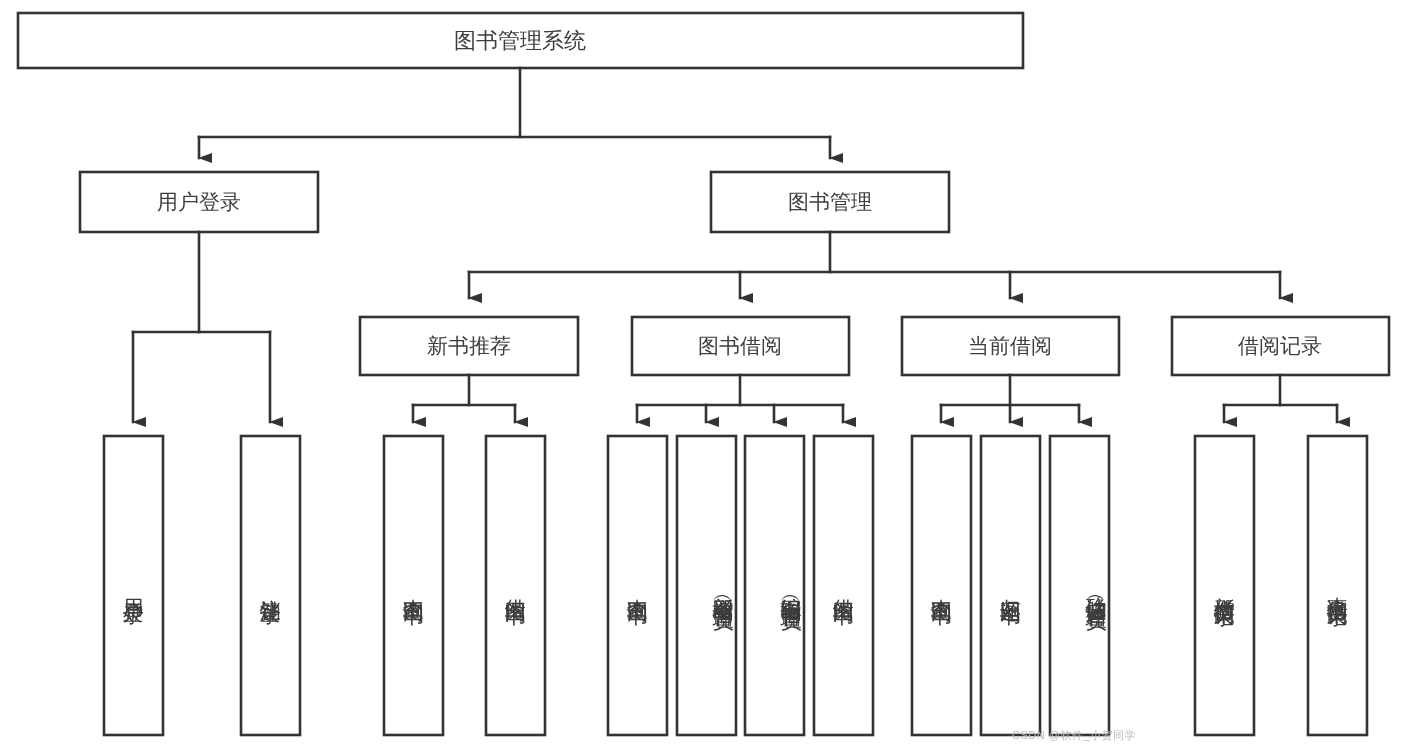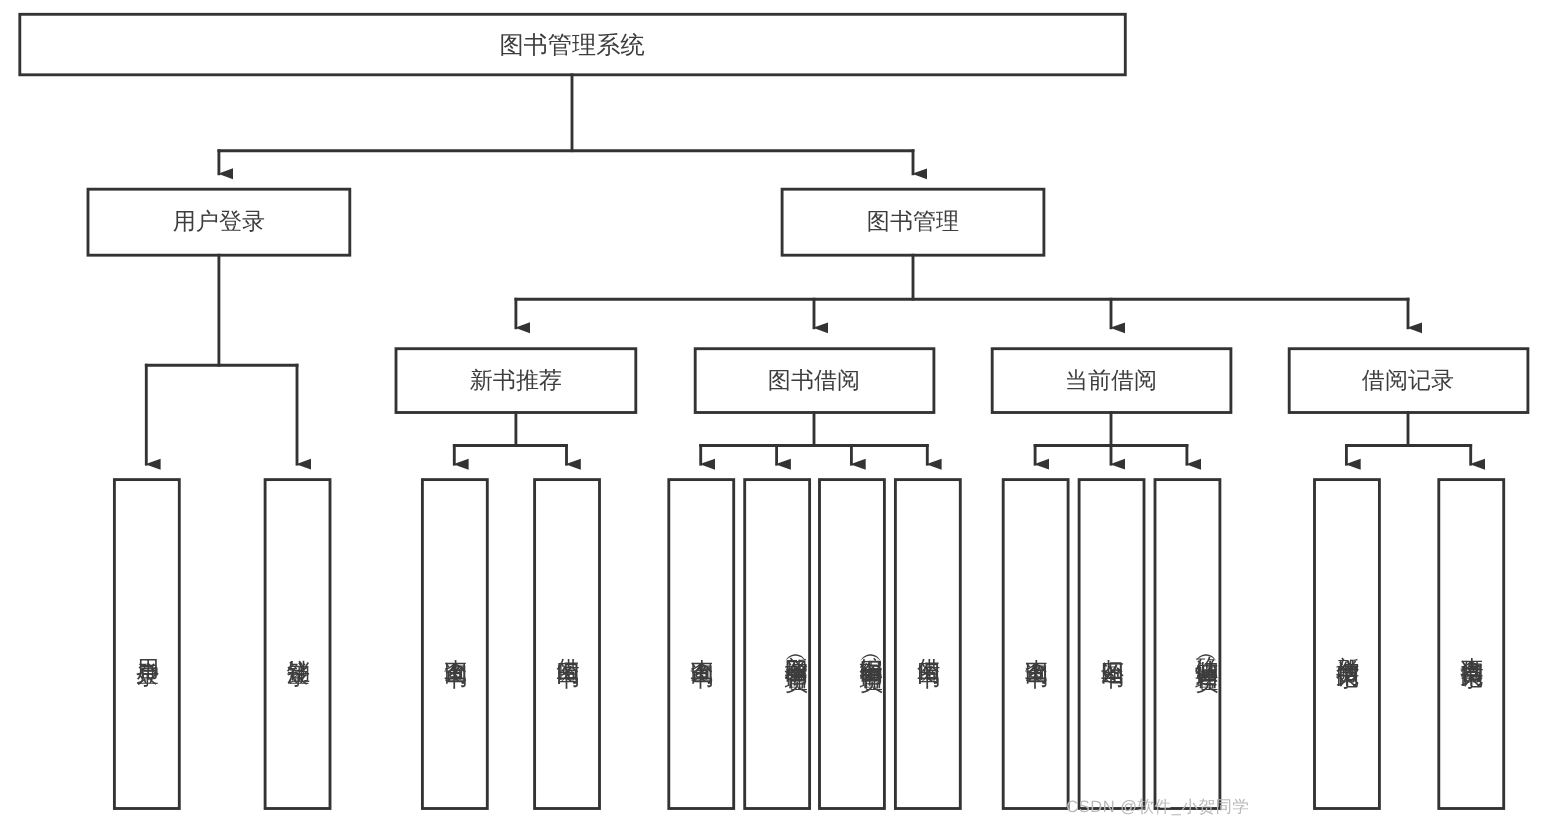--- a/index.html
+++ b/index.html
@@ -77,21 +77,21 @@
   .vlabel.top {
     display: flex;
     align-items: flex-start;
     justify-content: center;
   }
   #watermark {
     position: absolute;
     right: 8px;
     bottom: 4px;
     font-family: "Liberation Sans", sans-serif;
-    font-size: 15px;
+    font-size: 11px;
     color: #b9b9b9;
     letter-spacing: 0.5px;
     white-space: nowrap;
   }
 </style>
 </head>
 <body>
 
 <div id="diagram-root">
 

